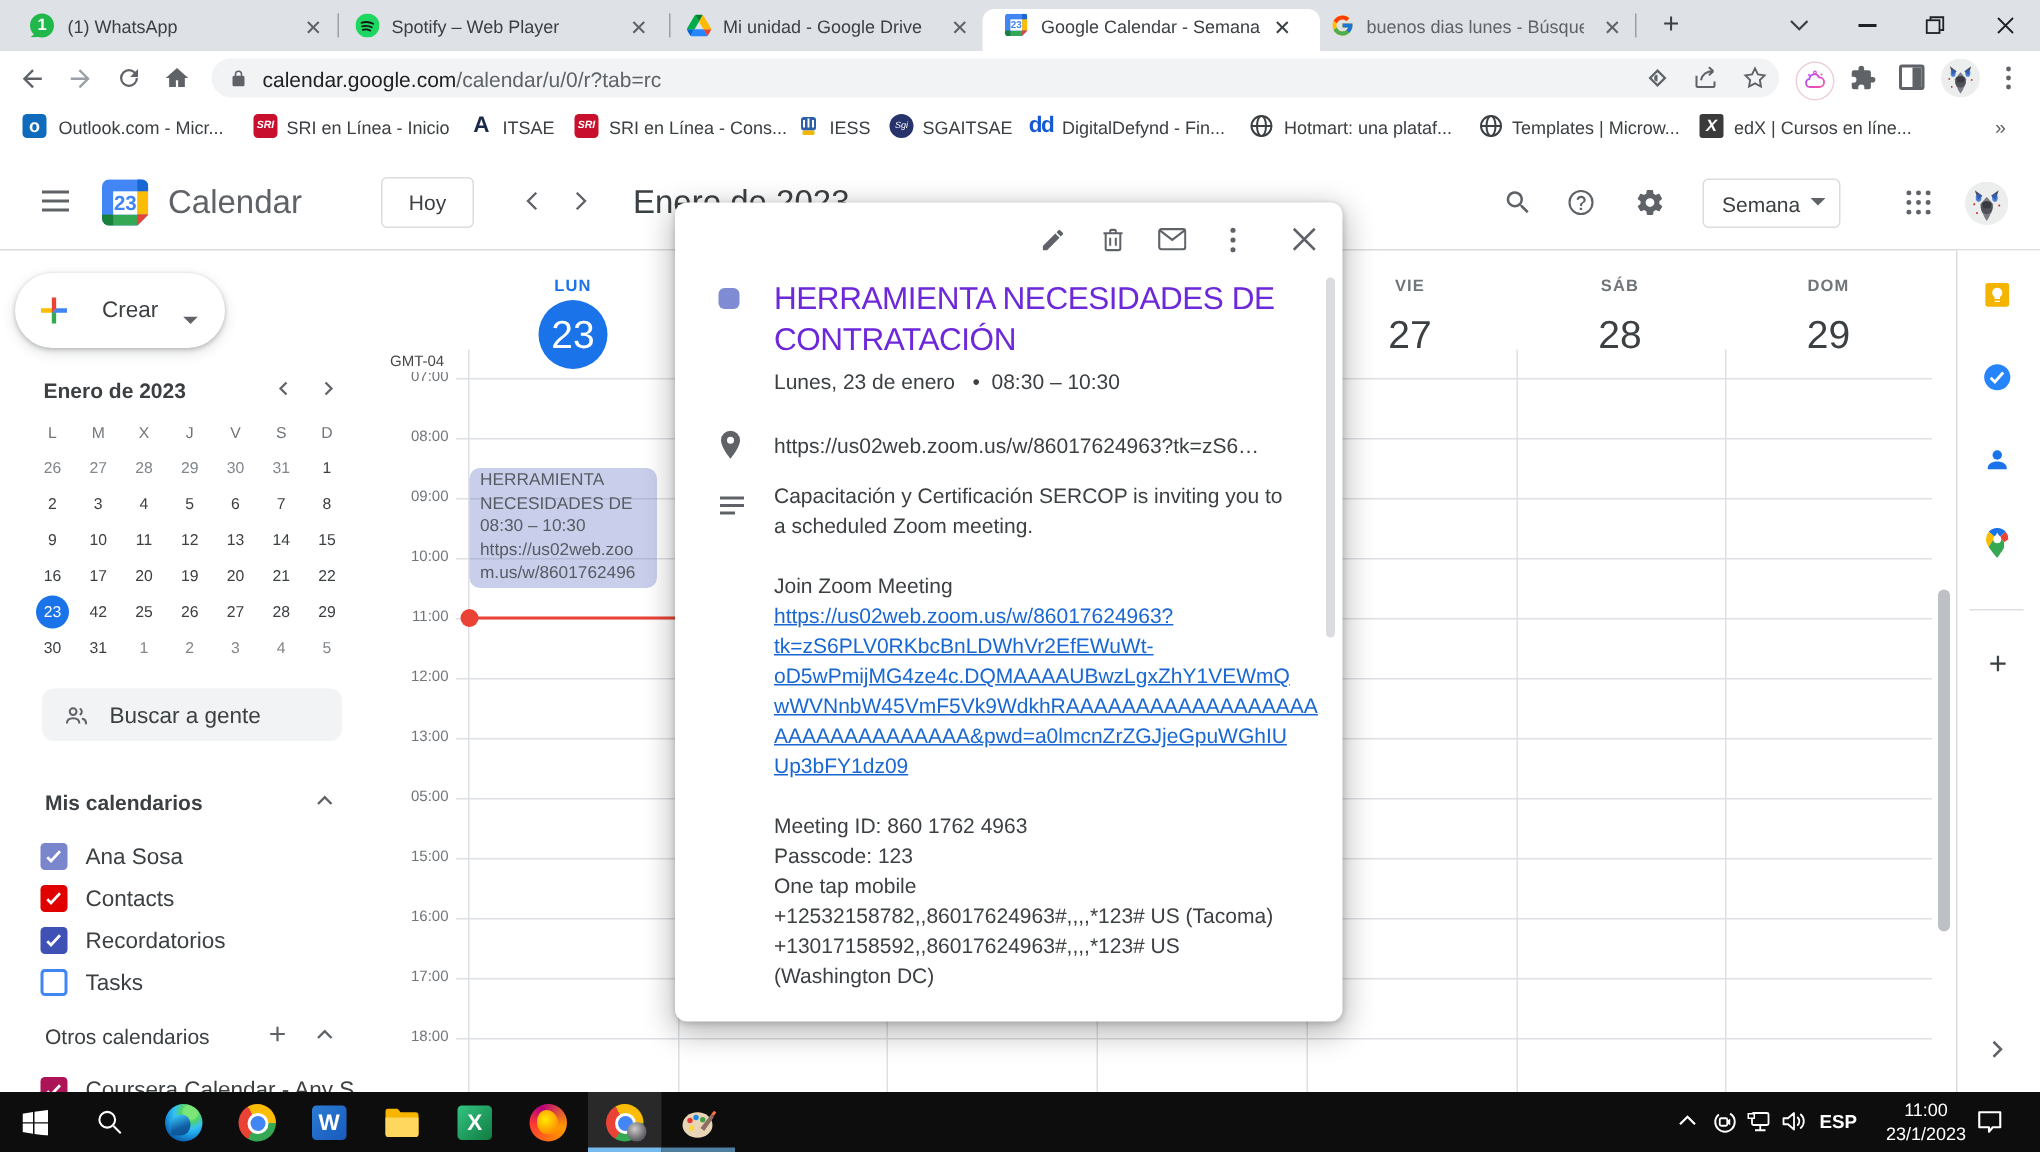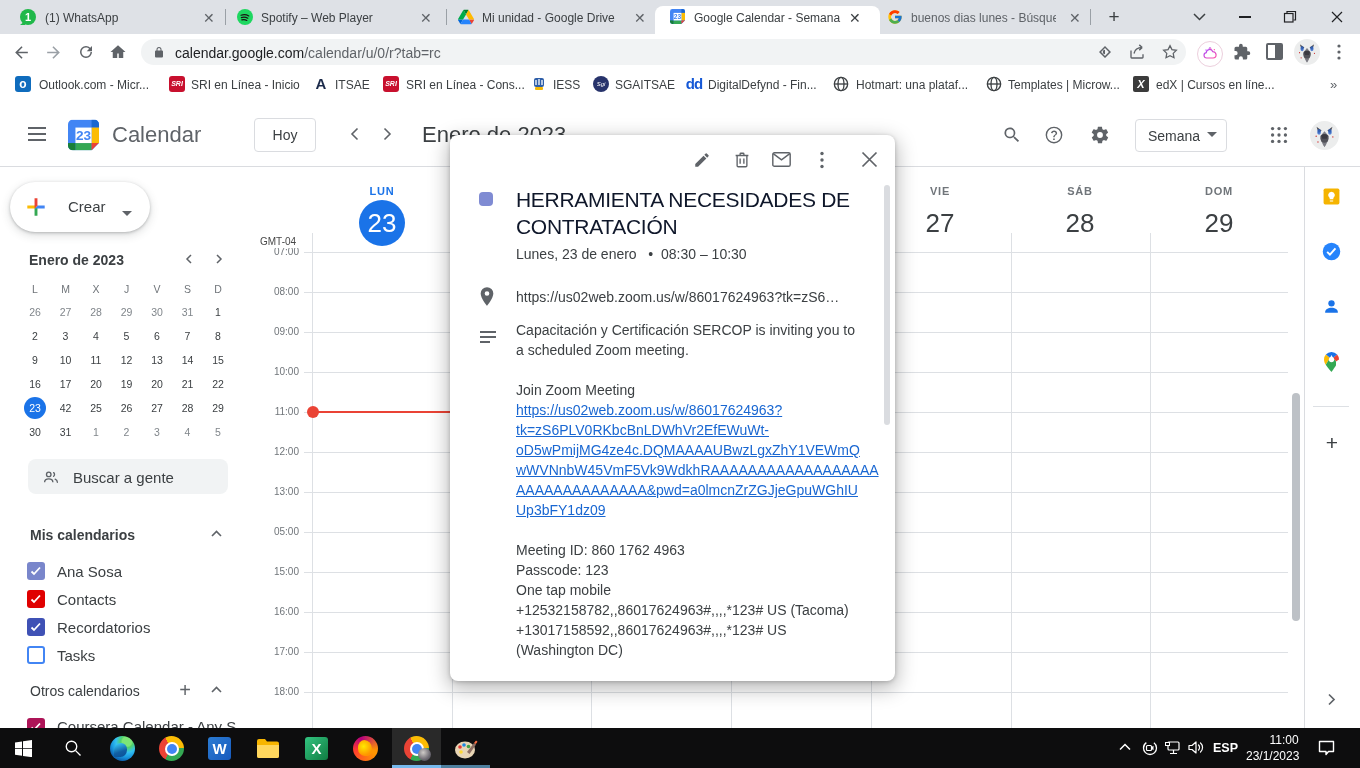--- a/index.html
+++ b/index.html
@@ -464,20 +464,21 @@
 <div class="tlabel" style="left:259px;top:118px">10:00</div>
 <div class="tlabel" style="left:259px;top:158px">11:00</div>
 <div class="tlabel" style="left:259px;top:198px">12:00</div>
 <div class="tlabel" style="left:259px;top:238px">13:00</div>
 <div class="tlabel" style="left:259px;top:278px">05:00</div>
 <div class="tlabel" style="left:259px;top:318px">15:00</div>
 <div class="tlabel" style="left:259px;top:358px">16:00</div>
 <div class="tlabel" style="left:259px;top:398px">17:00</div>
 <div class="tlabel" style="left:259px;top:438px">18:00</div>
 
+  <div class="abs" style="left:313px;top:64px;width:125px;height:80px;background:rgba(121,134,203,.4);border-radius:7px;padding:1px 4px 0 7px;font-size:11.5px;line-height:15.6px;color:#575b63">HERRAMIENTA<br>NECESIDADES DE<br>08:30 – 10:30<br>https://us02web.zoo<br>m.us/w/8601762496</div>
 
   <div class="abs" style="left:313px;top:163px;width:138px;height:2px;background:#ea4335"></div>
   <div class="abs" style="left:307px;top:158px;width:12px;height:12px;border-radius:50%;background:#ea4335"></div>
 
   <div class="abs" style="left:1292px;top:145px;width:8px;height:228px;background:#bdc1c6;border-radius:4px"></div>
 </div>
 
 <div class="abs" style="left:1304px;top:167px;width:56px;height:561px;background:#fff;border-left:1px solid #dadce0"></div>
 <svg class="ic" style="left:1322px;top:187px" width="19" height="19" viewBox="0 0 24 24">
     <path fill="#f5b400" d="M4 2h16a2 2 0 012 2v16a2 2 0 01-2 2H4a2 2 0 01-2-2V4a2 2 0 012-2z"></path>
@@ -524,21 +525,21 @@
     </g>
   </svg>
 <svg class="ic" style="left:861px;top:151px" width="17" height="17" viewBox="0 0 17 17">
     <path d="M1.5 1.5l14 14M15.5 1.5l-14 14" stroke="#5f6368" stroke-width="1.7"></path>
   </svg>
 
 <div class="abs" style="left:884px;top:185px;width:6px;height:240px;background:#dadce0;border-radius:3px"></div>
 
 <div class="abs" style="left:479px;top:192px;width:14px;height:14px;background:#7f8bd3;border-radius:4px"></div>
 
-<div class="abs" style="left:516px;top:186px;width:380px;font-size:21px;letter-spacing:-.3px;line-height:27px;color:#0f172a">HERRAMIENTA NECESIDADES DE<br>CONTRATACIÓN</div>
+<div class="abs" style="left:516px;top:186px;width:380px;font-size:21px;letter-spacing:-.3px;line-height:27px;color:#6d28d9">HERRAMIENTA NECESIDADES DE<br>CONTRATACIÓN</div>
 <div class="abs" style="left:516px;top:246px;font-size:14px;color:#3c4043">Lunes, 23 de enero&nbsp;&nbsp; •&nbsp; 08:30 – 10:30</div>
 
 <svg class="ic" style="left:479px;top:287px" width="16" height="19" viewBox="0 0 24 28">
     <path fill="#5f6368" d="M12 0a9.5 9.5 0 00-9.5 9.5C2.5 16.5 12 28 12 28s9.5-11.5 9.5-18.5A9.5 9.5 0 0012 0zm0 13a3.5 3.5 0 110-7 3.5 3.5 0 010 7z"></path>
   </svg>
 <div class="abs" style="left:516px;top:289px;font-size:14px;color:#3c4043">https://us02web.zoom.us/w/86017624963?tk=zS6…</div>
 
 <div class="abs" style="left:480px;top:331px;width:16px;height:2px;background:#5f6368"></div>
 <div class="abs" style="left:480px;top:336px;width:16px;height:2px;background:#5f6368"></div>
 <div class="abs" style="left:480px;top:341px;width:10px;height:2px;background:#5f6368"></div>
@@ -609,16 +610,16 @@
     <path d="M9.5 9v3M6 12.5h7" stroke="#fff" stroke-width="1.2"></path>
     <rect x="1" y="1" width="5" height="4" fill="#0d0d0e"></rect>
     <rect x="1.5" y="1.5" width="4" height="3" fill="none" stroke="#fff" stroke-width="1"></rect>
   </svg>
 <svg class="ic" style="left:1188px;top:740px" width="16" height="15" viewBox="0 0 16 15">
     <path d="M1 5.5h3l4-3.5v11l-4-3.5H1z" fill="none" stroke="#fff" stroke-width="1.2" stroke-linejoin="round"></path>
     <path d="M10.5 5a3.5 3.5 0 010 5M12.5 3a6 6 0 010 9" stroke="#fff" stroke-width="1.2" fill="none" stroke-linecap="round"></path>
   </svg>
 <div class="abs" style="left:1213px;top:741px;font-size:12.5px;color:#fff;font-weight:bold">ESP</div>
 <div class="abs" style="left:1246px;top:733px;width:76px;text-align:center;font-size:12px;color:#fff">11:00</div>
-<div class="abs" style="left:1246px;top:749px;width:76px;font-size:12px;color:#fff">23/1/2023</div>
+<div class="abs" style="left:1246px;top:749px;width:76px;text-align:center;font-size:12px;color:#fff">23/1/2023</div>
 <svg class="ic" style="left:1318px;top:740px" width="17" height="16" viewBox="0 0 17 16">
     <path d="M1.5 1.5h14v10h-5l-2.5 3v-3h-6.5z" fill="none" stroke="#fff" stroke-width="1.4" stroke-linejoin="round"></path>
   </svg>
 
 </body></html>

